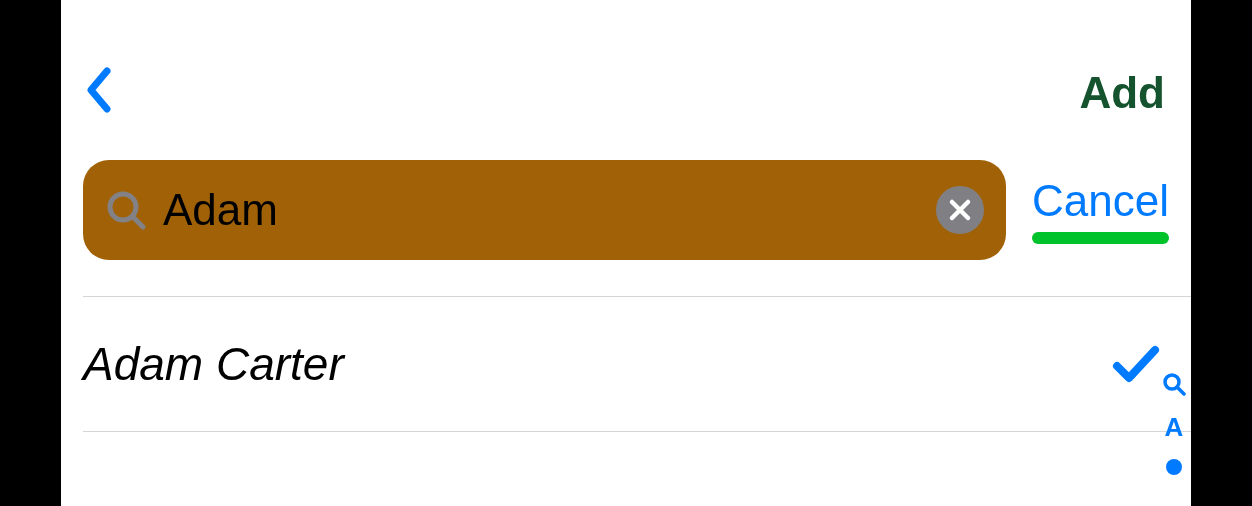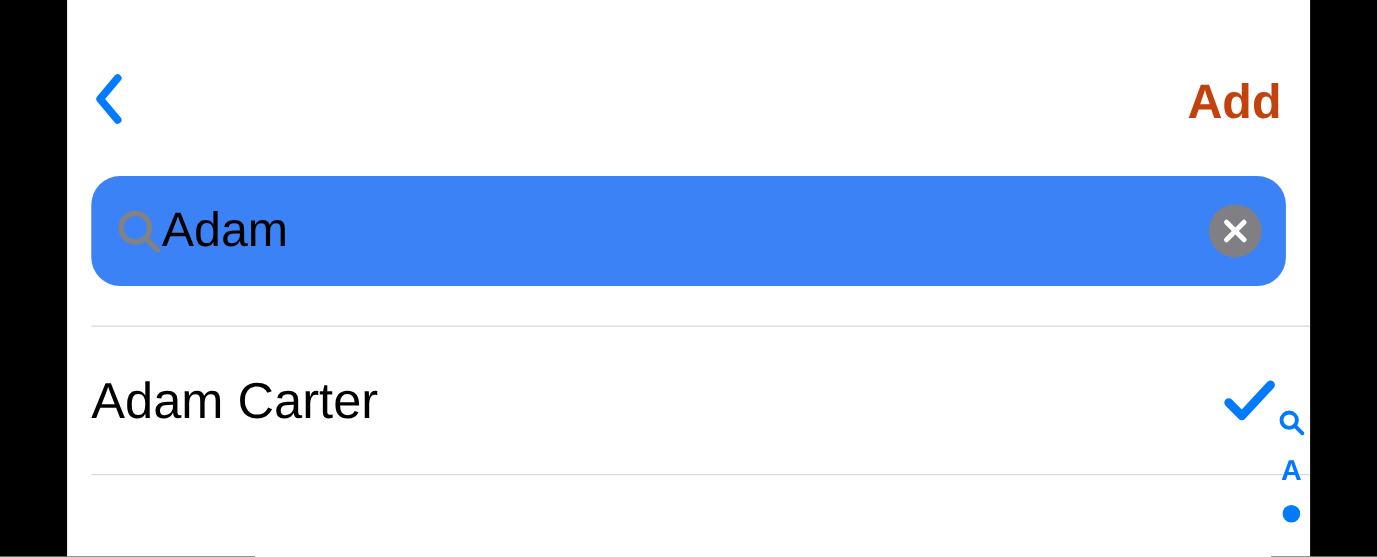--- a/index.html
+++ b/index.html
@@ -50,39 +50,40 @@
       font-size: 44px;
       font-weight: 600;
       color: #000;
     }
     .add-btn {
       position: absolute;
       right: 26px;
       top: 68px;
       font-size: 44px;
       font-weight: 700;
-      color: #c2410c;
+      color: #14532d;
       cursor: pointer;
     }
     
     .search-row {
       height: 120px;
       display: flex;
       align-items: center;
       padding: 0 22px 0 22px;
       gap: 26px;
     }
     .search-box {
       flex: 1;
       height: 100px;
-      background: #3b82f6;
+      background: #a16207;
       border-radius: 26px;
       display: flex;
       align-items: center;
       padding: 0 22px;
+      gap: 16px;
     }
     .search-icon-wrap {
       display: flex;
       align-items: center;
       justify-content: center;
     }
     .search-input-wrap {
       flex: 1;
       display: flex;
       align-items: center;
@@ -140,20 +141,21 @@
       margin-left: 22px;
       margin-right: 0;
     }
     .list-item {
       display: flex;
       align-items: center;
       justify-content: space-between;
       padding: 0 30px 0 22px;
       height: 134px;
       cursor: pointer;
+      font-style: italic;
     }
     .list-item-label {
       font-size: 46px;
       font-weight: 400;
       color: #000;
     }
     .check-icon {
       display: flex;
       align-items: center;
       justify-content: center;
@@ -212,20 +214,24 @@
       <div class="search-input-wrap">
         <input class="search-input" type="text" autofocus="" value="Adam" placeholder="Search" style="">
       </div>
       <div class="clear-btn">
         <svg width="24" height="24" viewBox="0 0 24 24">
           <line x1="4" y1="4" x2="20" y2="20" stroke="#fff" stroke-width="4.5" stroke-linecap="round"></line>
           <line x1="20" y1="4" x2="4" y2="20" stroke="#fff" stroke-width="4.5" stroke-linecap="round"></line>
         </svg>
       </div>
     </div>
+    <div class="cancel-wrap">
+      <div class="cancel-btn">Cancel</div>
+      <div class="green-underline"></div>
+    </div>
   </div>
 
   <div class="list">
     <div class="separator full"></div>
     <div class="list-item">
       <span class="list-item-label">Adam Carter</span>
       <span class="check-icon">
         <svg width="50" height="44" viewBox="0 0 50 44">
           <polyline points="6,24 18,36 44,8" fill="none" stroke="#007aff" stroke-width="8" stroke-linecap="round" stroke-linejoin="round"></polyline>
         </svg>

